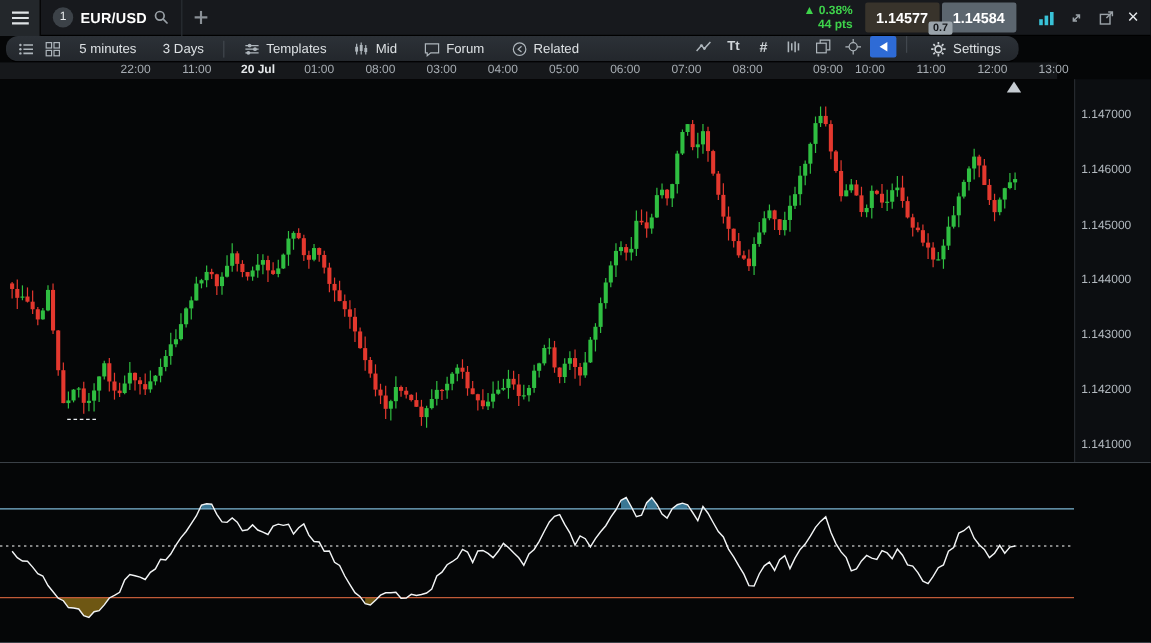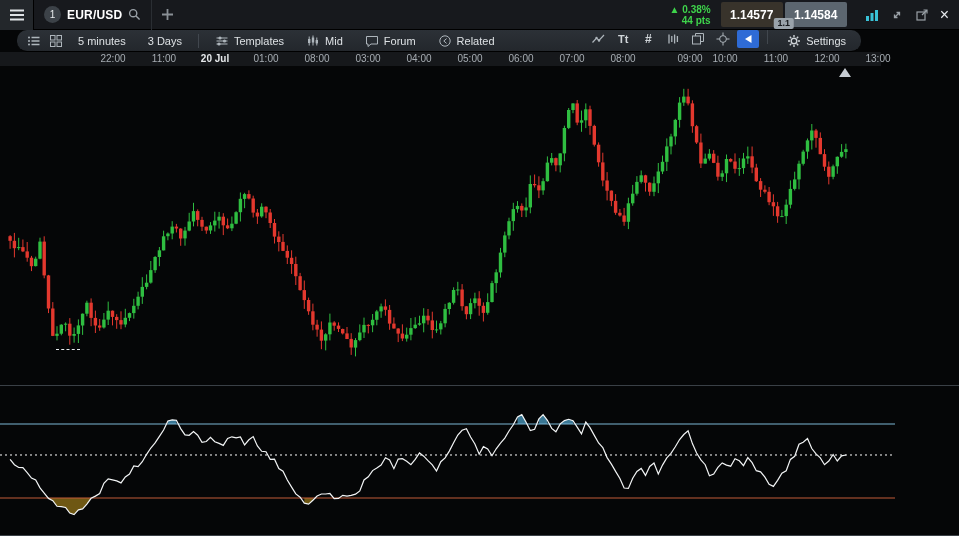--- a/index.html
+++ b/index.html
@@ -17,21 +17,21 @@
   .change{text-align:right;margin-right:10px;line-height:11px;font-size:10px;font-weight:bold;color:#3ed34b;}
   .prices{position:relative;display:flex;gap:2px;height:25px;margin-right:8px;}
   .sell,.buy{width:62px;display:flex;align-items:center;justify-content:center;font-size:12px;font-weight:bold;color:#fff;border-radius:2px;cursor:pointer;}
   .sell{background:#38332b;}
   .buy{background:#5c666f;}
   .spread{position:absolute;left:50%;bottom:-2px;transform:translateX(-50%);background:#9aa3aa;color:#15181b;font-size:9px;font-weight:bold;padding:0 4px;border-radius:2px;line-height:11px;}
   .topicons{display:flex;align-items:center;gap:11px;padding:0 10px;}
   .closex{font-size:16px;color:#e8ebee;line-height:14px;cursor:pointer;}
 
   
-  .toolbar{position:absolute;top:30px;left:17px;width:844px;height:22px;background:linear-gradient(#2c3137,#23272c);border-bottom:1px solid #000;display:flex;align-items:center;color:#dde1e4;border-radius:10px;}
+  .toolbar{position:absolute;top:30px;left:5px;width:844px;height:22px;background:linear-gradient(#2c3137,#23272c);border-bottom:1px solid #000;display:flex;align-items:center;color:#dde1e4;border-radius:10px;}
   .tb-left{display:flex;align-items:center;height:100%;padding-left:6px;}
   .tb-right{margin-left:auto;display:flex;align-items:flex-start;height:100%;padding-right:4px;gap:3px;}
   .tbtn{display:flex;align-items:center;gap:5px;height:100%;padding:0 11px;cursor:pointer;white-space:nowrap;}
   .ticon{width:22px;height:18px;display:flex;align-items:center;justify-content:center;cursor:pointer;border-radius:2px;}
   .ticon.sel{background:#2e6bd6;}
   .tsep{width:1px;height:14px;background:#41474e;margin:0 5px;}
   .tt-glyph{font-weight:bold;color:#cfd4d8;font-size:11px;}
   .hash-glyph{font-weight:bold;color:#cfd4d8;font-size:12px;}
 
   
@@ -80,21 +80,21 @@
         </svg>
     </div>
     <div class="tspacer"></div>
     <div class="change">
       <div><span>▲</span> <span>0.38%</span></div>
       <div>44 pts</div>
     </div>
     <div class="prices">
       <div class="sell">1.14577</div>
       <div class="buy">1.14584</div>
-      <div class="spread">1.1</div>
+      <div class="spread">0.7</div>
     </div>
     <div class="topicons">
       <svg width="14" height="14" viewBox="0 0 14 14">
           <rect x="1" y="8" width="3" height="5" fill="#39c2d7"></rect>
           <rect x="5.5" y="5" width="3" height="8" fill="#39c2d7"></rect>
           <rect x="10" y="2" width="3" height="11" fill="#39c2d7"></rect>
         </svg>
       <svg width="14" height="14" viewBox="0 0 14 14">
           <path d="M4.5 9.5l5-5M6.5 4.5h3v3M7.5 9.5h-3v-3" fill="none" stroke="#9aa1a7" stroke-width="1.3"></path>
         </svg>
@@ -621,20 +621,29 @@
         <rect x="831.4" y="100.3" width="3.4" height="10.5" fill="#2fbe41"></rect>
         <line x1="837.3" x2="837.3" y1="90.4" y2="107.8" stroke="#2fbe41" stroke-width="1"></line>
         <rect x="835.6" y="90.8" width="3.4" height="9.5" fill="#2fbe41"></rect>
         <line x1="841.6" x2="841.6" y1="78.1" y2="91.8" stroke="#2fbe41" stroke-width="1"></line>
         <rect x="839.9" y="85.9" width="3.4" height="4.8" fill="#2fbe41"></rect>
         <line x1="845.9" x2="845.9" y1="77.7" y2="92.4" stroke="#2fbe41" stroke-width="1"></line>
         <rect x="844.2" y="83.2" width="3.4" height="2.8" fill="#2fbe41"></rect>
       </svg>
     <div class="tmark"></div>
     <div class="dashseg"></div>
+    <div class="axis" id="price-axis">
+        <div class="plab" style="top: 30px;">1.147000</div>
+        <div class="plab" style="top: 75.83px;">1.146000</div>
+        <div class="plab" style="top: 121.66px;">1.145000</div>
+        <div class="plab" style="top: 167.49px;">1.144000</div>
+        <div class="plab" style="top: 213.32px;">1.143000</div>
+        <div class="plab" style="top: 259.15px;">1.142000</div>
+        <div class="plab" style="top: 304.98px;">1.141000</div>
+      </div>
   </div>
 
   <div class="hdiv" style="top:385px"></div>
 
   <div class="indicator">
     <svg id="rsi-svg" width="895" height="150">
         <path d="M167.9,38L167.9,34.9L172.2,33.8L176.4,34.2L176.4,38ZM517.5,38L517.5,30.9L521.8,28.6L526.1,36.3L526.1,38ZM538.9,38L538.9,32.9L543.1,28.7L547.4,34.3L547.4,38ZM560.2,38L560.2,37.9L564.4,34.6L568.7,33.3L573,34.7L573,38Z" fill="#3a7794"></path>
         <path d="M48.5,112L48.5,112.4L52.8,114.6L57,120.3L61.3,120.7L65.6,121.5L69.8,127L74.1,128.6L78.4,123.8L82.6,122.9L86.9,118.1L91.1,112.3L91.1,112ZM304.3,112L304.3,117.1L308.6,118.1L312.9,114.2L312.9,112ZM334.2,112L334.2,112.6L338.5,112.4L338.5,112Z" fill="#6e5713"></path>
         <line x1="0" x2="895" y1="38" y2="38" stroke="#7db7d6" stroke-width="1"></line>
         <line x1="0" x2="895" y1="112" y2="112" stroke="#c25b38" stroke-width="1"></line>

